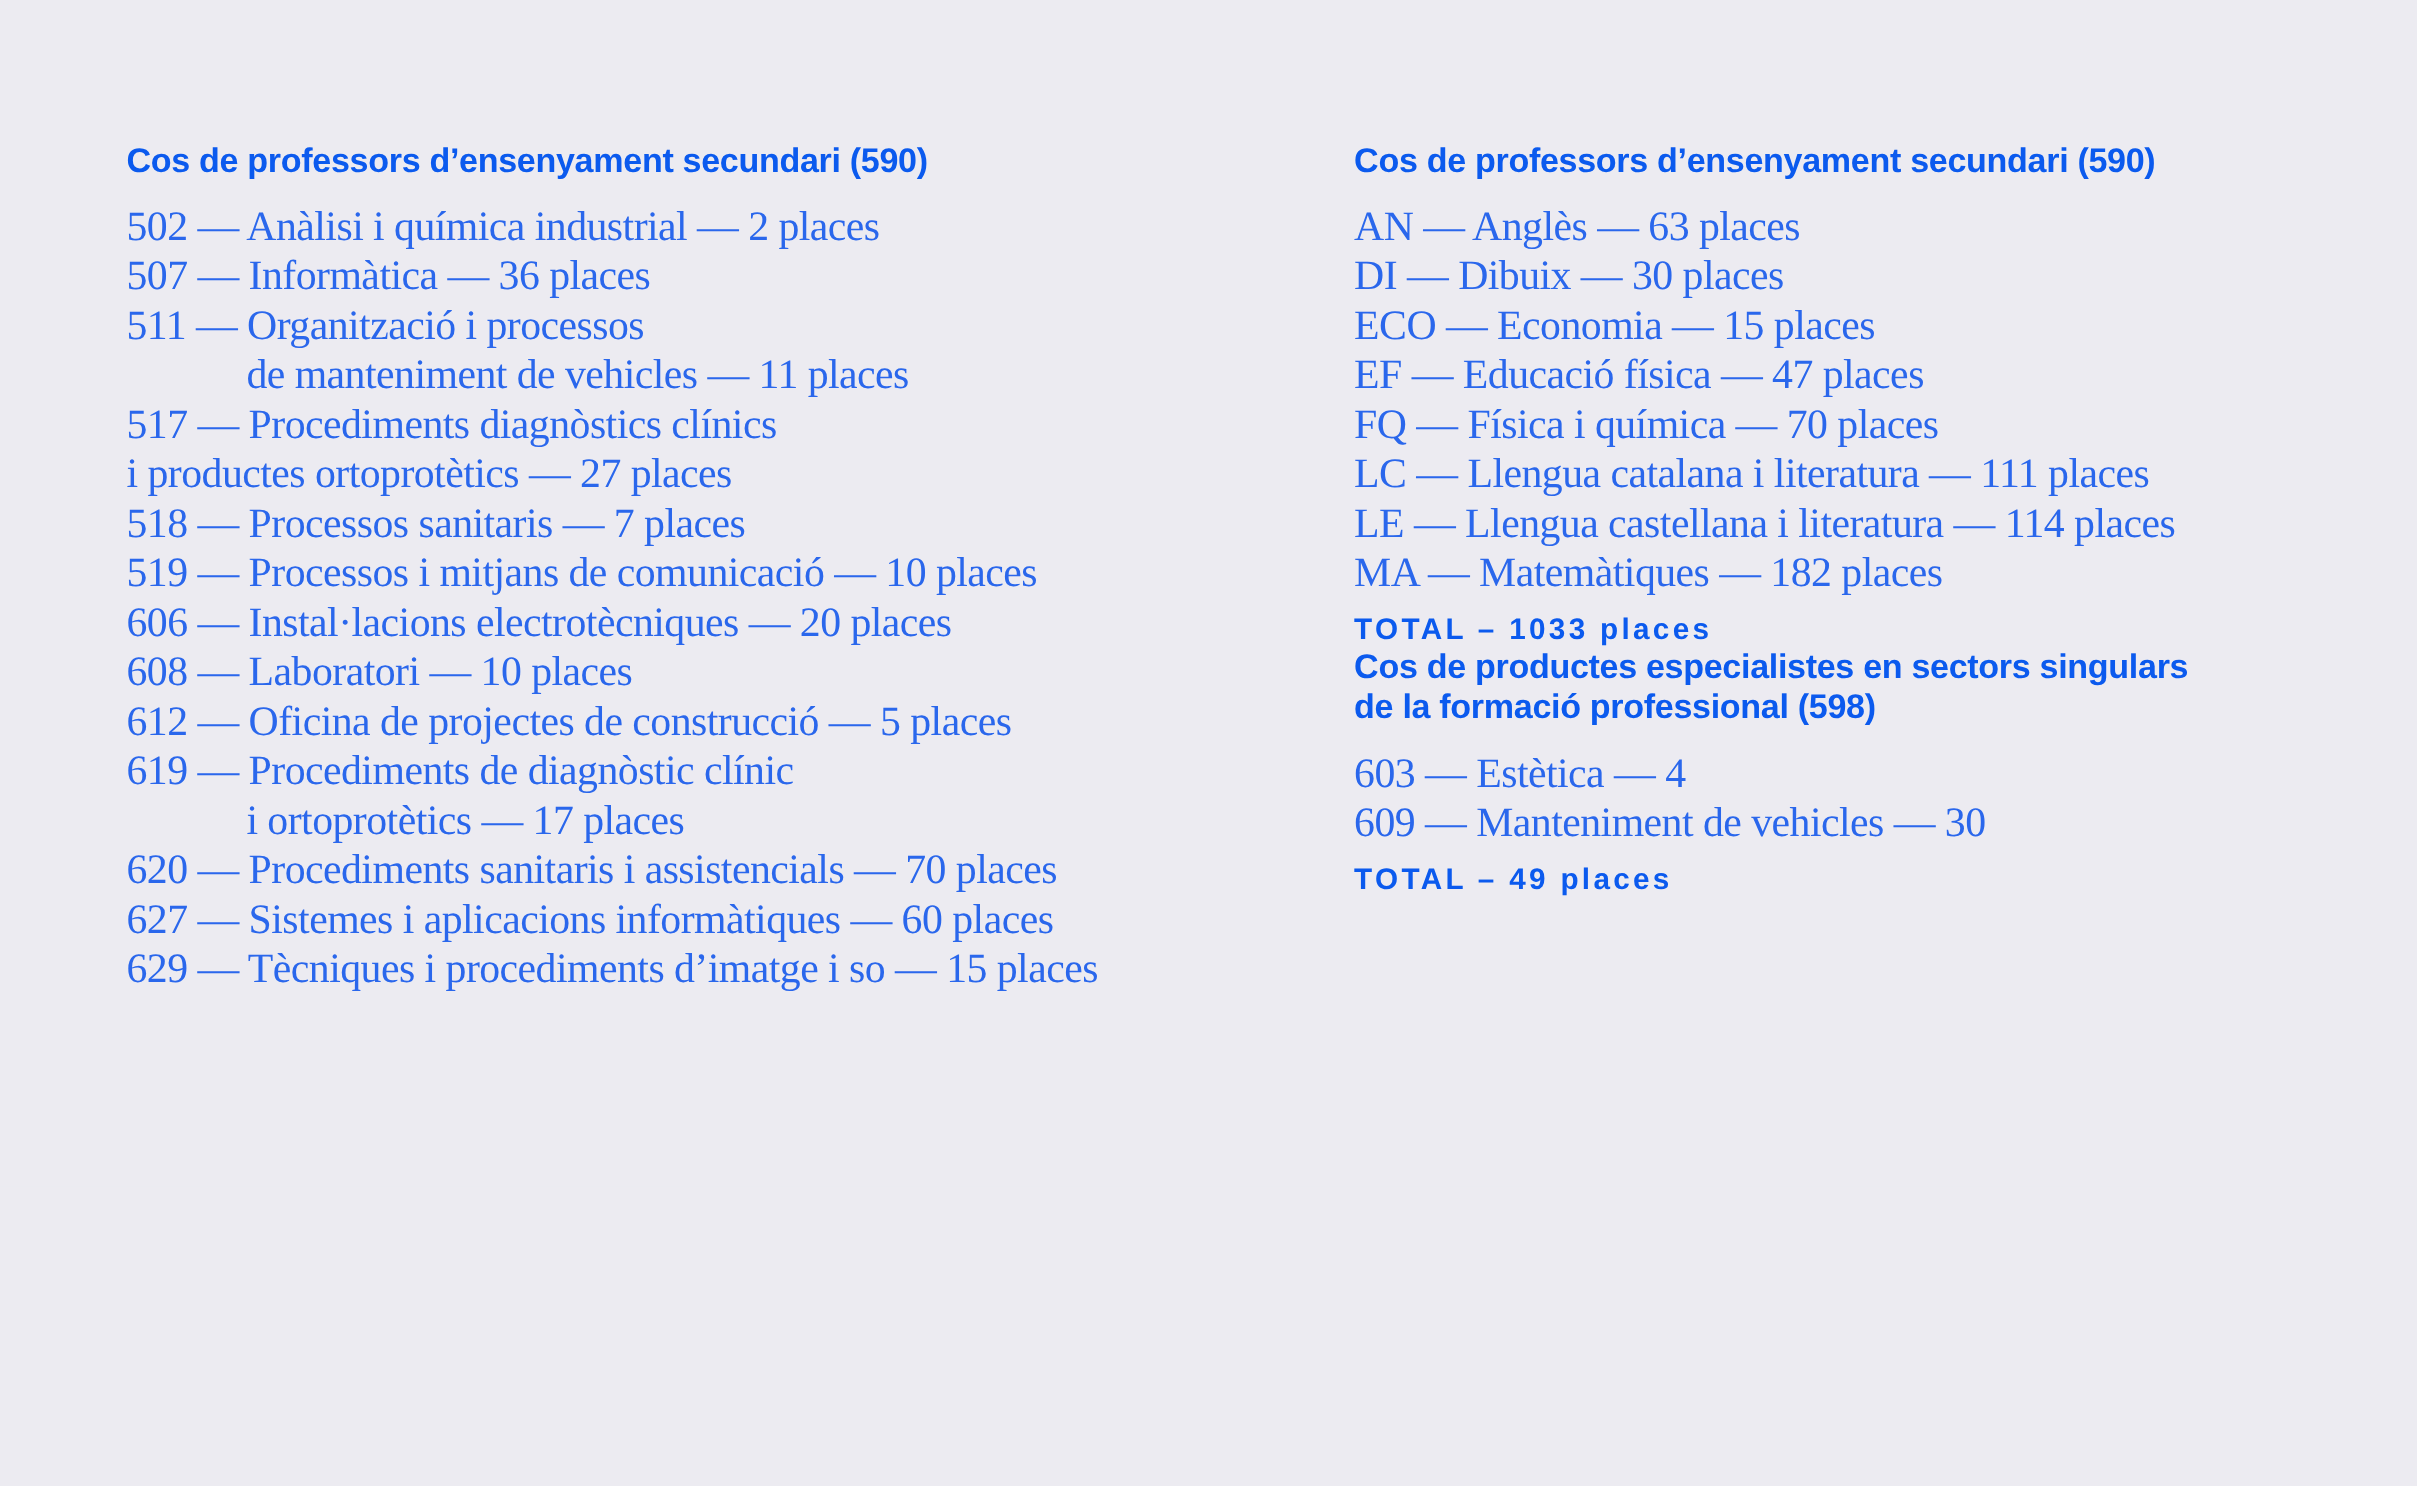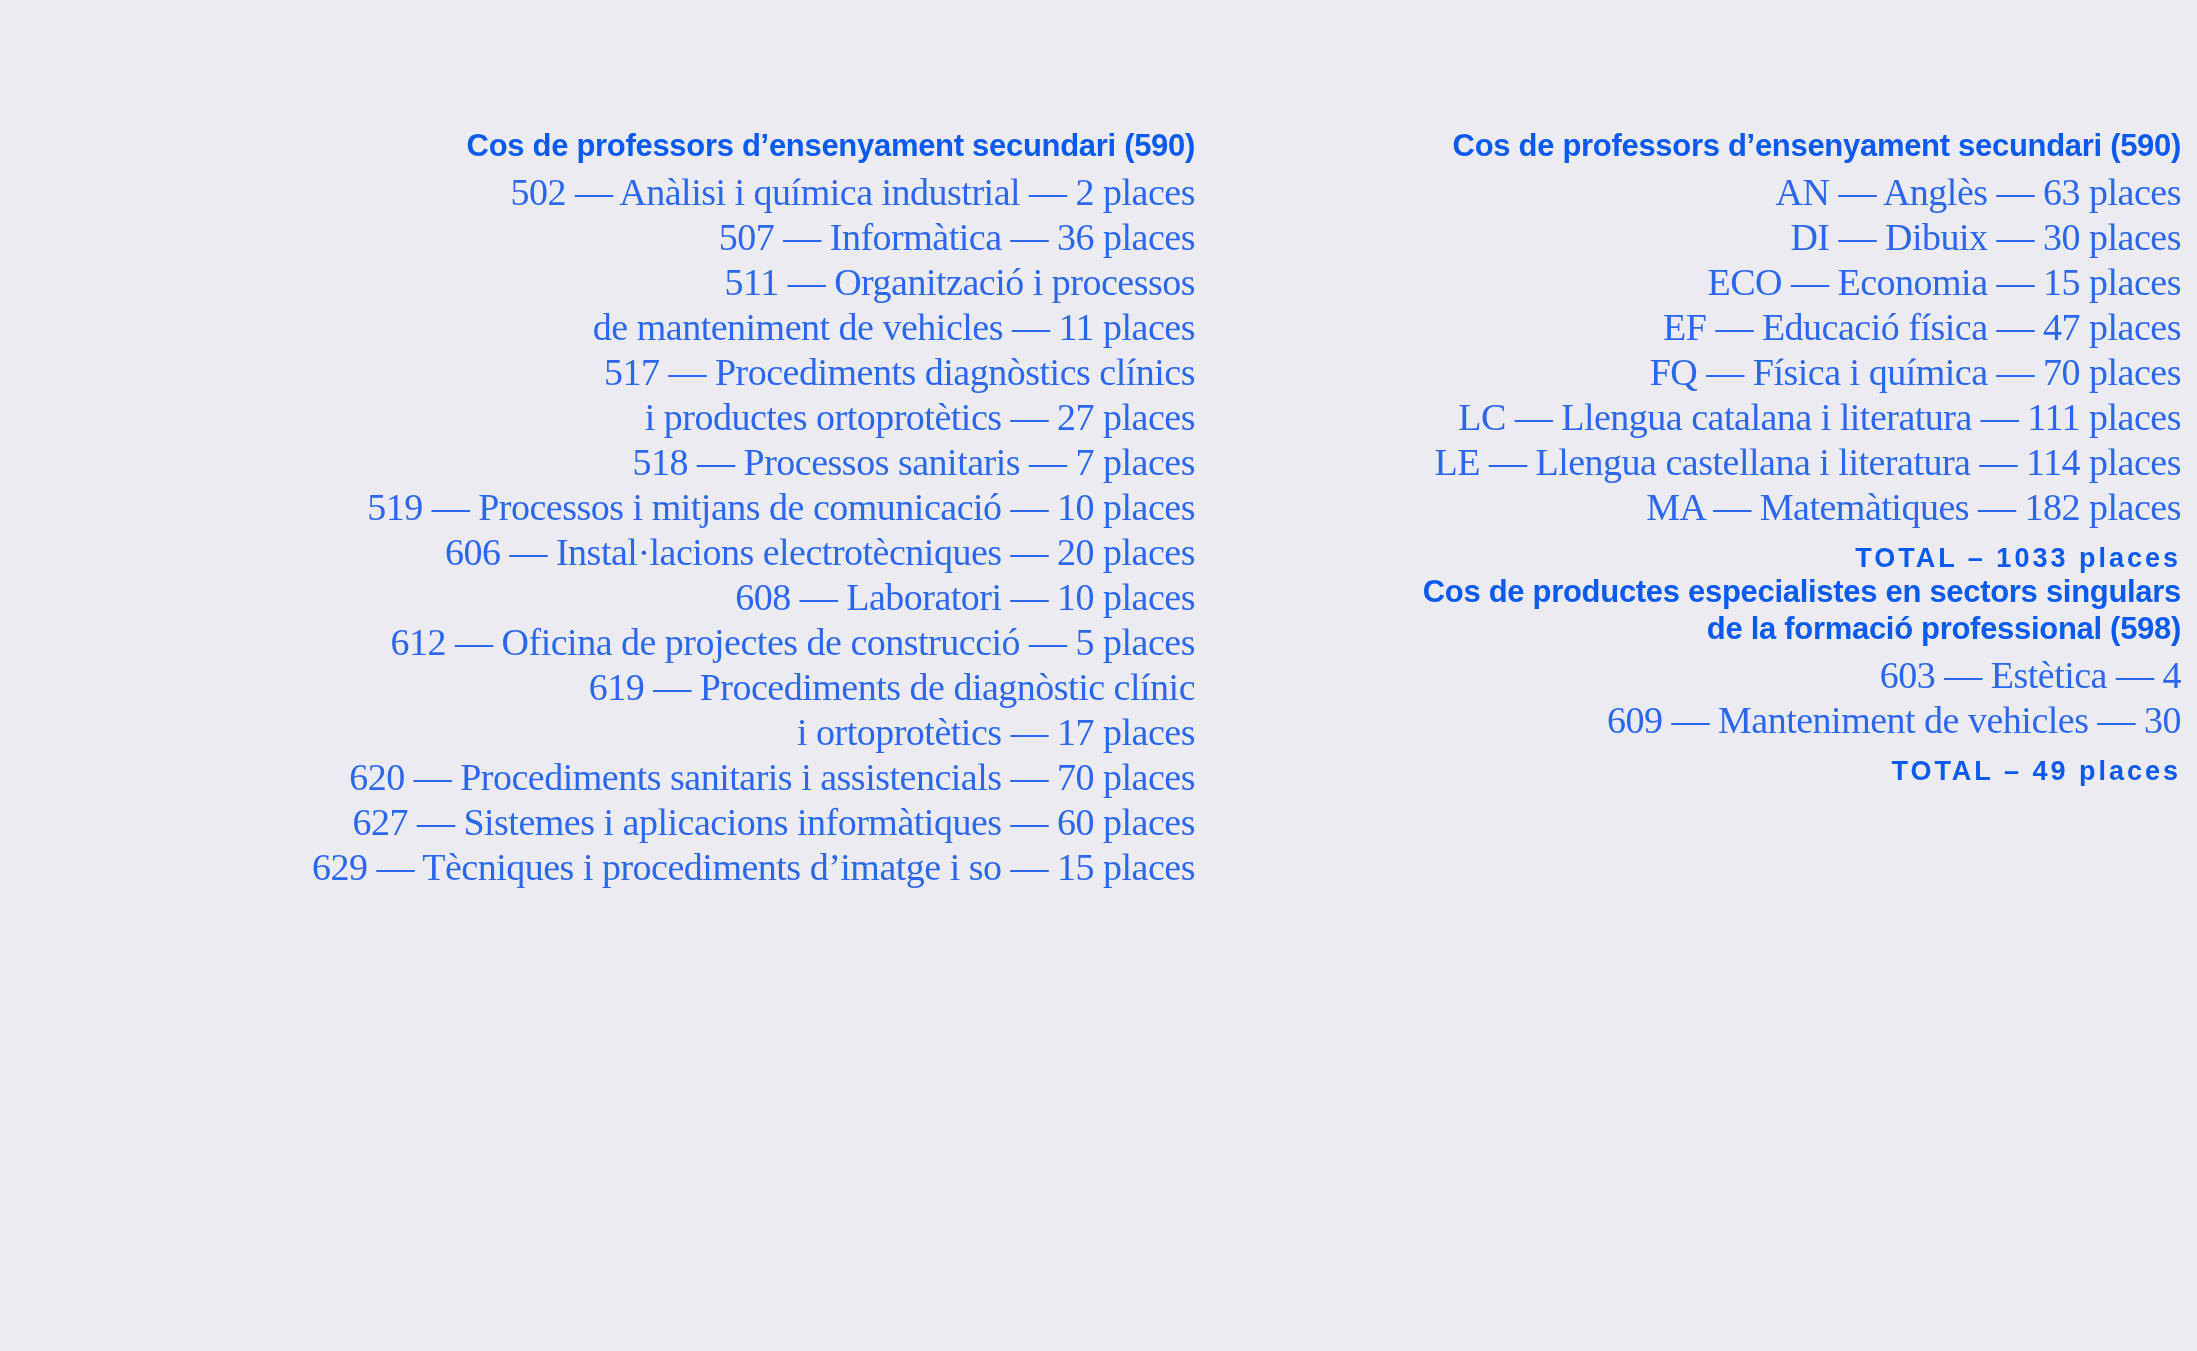--- a/index.html
+++ b/index.html
@@ -8,39 +8,38 @@
     --text-blue:#2A67EC;
     --teal:#10E1D8;
   }
   html,body{margin:0;padding:0;background:var(--background);}
   .canvas{
     position:relative;
     width:2197px;height:1079px;
     background:var(--background);
     overflow:hidden;
     font-family:"Liberation Sans", sans-serif;
-    text-align:right;
   }
   .col{position:absolute;top:127px;}
   .col-left{left:115px;width:1080px;}
   .col-right{left:1231px;width:950px;}
   h2.sec-heading{
     margin:0;
     font-family:"Liberation Sans", sans-serif;
     font-weight:700;
     font-size:31px;
     line-height:37px;
     letter-spacing:-0.3px;
     color:var(--heading-blue);
     white-space:nowrap;
   }
   h2.sec-heading .hline{display:block;white-space:nowrap;}
   ul.spec-list{
     list-style:none;
-    margin:6px 0 0 0;
+    margin:20px 0 0 0;
     padding:0;
     font-family:"Liberation Serif", serif;
     font-size:38px;
     letter-spacing:-0.5px;
     color:var(--text-blue);
   }
   ul.spec-list li{
     height:45px;
     line-height:45px;
     white-space:nowrap;

